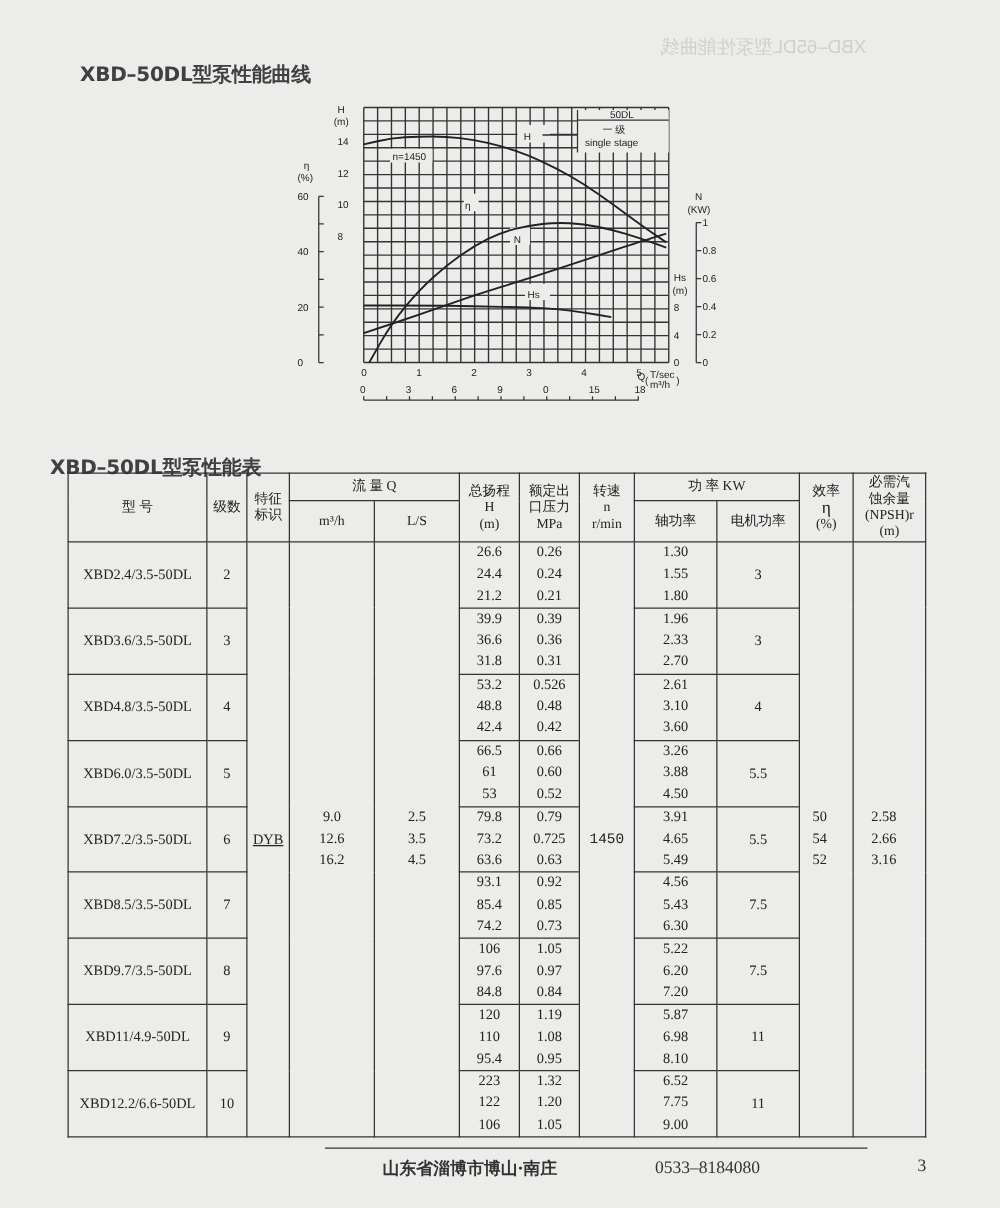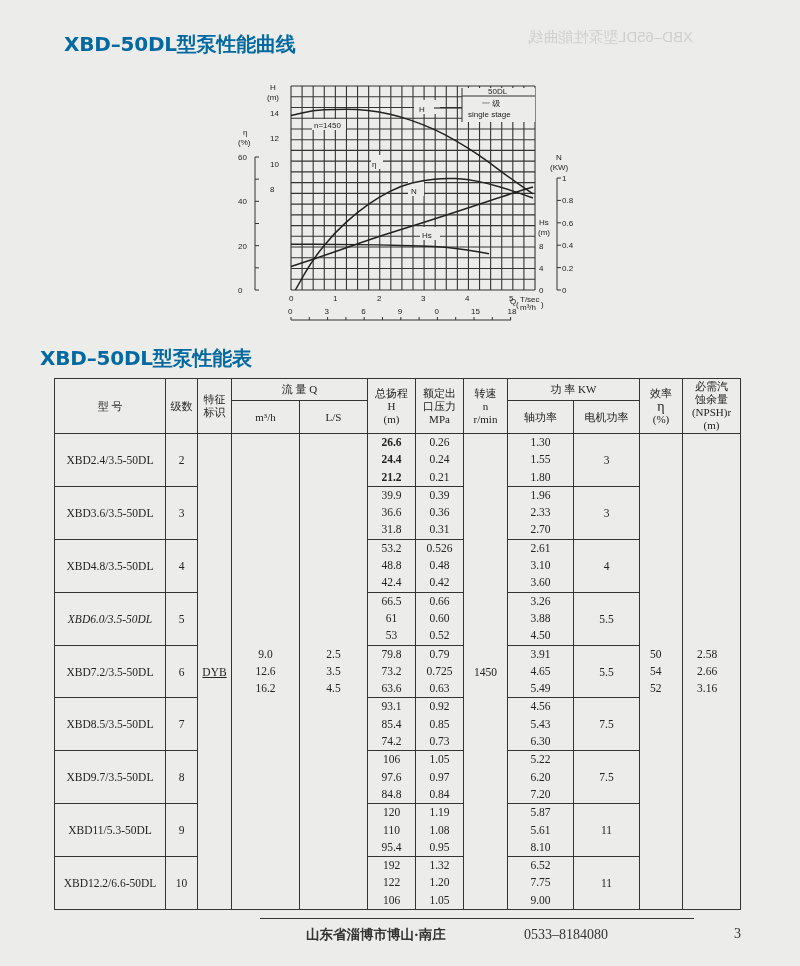--- a/index.html
+++ b/index.html
@@ -12,22 +12,23 @@
     overflow: hidden;
   }
   .ghost {
     position: absolute; left: 528px; top: 28px;
     font-family: "Liberation Sans", sans-serif;
     font-size: 15px; color: #cfd0cc; transform: scaleX(-1);
   }
   .section-title {
     position: absolute;
     font-family: "DejaVu Sans", sans-serif;
-    font-size: 20px; font-weight: bold; color: #0369a1;
+    font-size: 16px; font-weight: bold; color: #404040;
     letter-spacing: -0.2px;
+    margin-top: 19px;
   }
   #title-curve { left: 64px; top: 31px; }
   #title-table { left: 40px; top: 345px; }
 
   .chart-wrap { position: absolute; left: 230px; top: 80px; width: 360px; height: 260px; }
   .chart-wrap svg { position: absolute; left: 0; top: 0; }
   .ax { font-family: "Liberation Sans", sans-serif; font-size: 8px; fill: #222; }
 
   table.perf {
     position: absolute; left: 54px; top: 378px;
@@ -272,27 +273,27 @@
       <tr class="group">
         <td class="model" style="white-space: pre-line;">XBD2.4/3.5-50DL</td>
         <td style="white-space: pre-line;">2</td>
         <td rowspan="9" style="white-space: pre-line; text-decoration: underline;">DYB</td>
         <td class="stack" rowspan="9" style="white-space: pre-line;">9.0
 12.6
 16.2</td>
         <td class="stack" rowspan="9" style="white-space: pre-line;">2.5
 3.5
 4.5</td>
-        <td class="stack" style="white-space: pre-line; font-weight: bold;">26.6
+        <td class="stack" style="white-space: pre-line;">26.6
 24.4
 21.2</td>
         <td class="stack" style="white-space: pre-line;">0.26
 0.24
 0.21</td>
-        <td rowspan="9" style="white-space: pre-line;">1450</td>
+        <td rowspan="9" style="white-space: pre-line; font-family: Liberation Mono, monospace;">1450</td>
         <td class="stack" style="white-space: pre-line; text-align: center;">1.30
 1.55
 1.80</td>
         <td style="white-space: pre-line;">3</td>
         <td class="stack" rowspan="9" style="white-space: pre-line; text-align: left; padding-left: 10px;">50
 54
 52</td>
         <td class="stack" rowspan="9" style="white-space: pre-line; text-align: left; padding-left: 14px;">2.58
 2.66
 3.16</td>
@@ -319,21 +320,21 @@
 42.4</td>
         <td class="stack" style="white-space: pre-line;">0.526
 0.48
 0.42</td>
         <td class="stack" style="white-space: pre-line;">2.61
 3.10
 3.60</td>
         <td style="white-space: pre-line;">4</td>
       </tr>
       <tr class="group">
-        <td class="model" style="white-space: pre-line; font-style: italic;">XBD6.0/3.5-50DL</td>
+        <td class="model" style="white-space: pre-line;">XBD6.0/3.5-50DL</td>
         <td style="white-space: pre-line;">5</td>
         <td class="stack" style="white-space: pre-line;">66.5
 61
 53</td>
         <td class="stack" style="white-space: pre-line;">0.66
 0.60
 0.52</td>
         <td class="stack" style="white-space: pre-line;">3.26
 3.88
 4.50</td>
@@ -375,37 +376,37 @@
 84.8</td>
         <td class="stack" style="white-space: pre-line;">1.05
 0.97
 0.84</td>
         <td class="stack" style="white-space: pre-line;">5.22
 6.20
 7.20</td>
         <td style="white-space: pre-line;">7.5</td>
       </tr>
       <tr class="group">
-        <td class="model" style="white-space: pre-line;">XBD11/5.3-50DL</td>
+        <td class="model" style="white-space: pre-line;">XBD11/4.9-50DL</td>
         <td style="white-space: pre-line;">9</td>
         <td class="stack" style="white-space: pre-line;">120
 110
 95.4</td>
         <td class="stack" style="white-space: pre-line;">1.19
 1.08
 0.95</td>
         <td class="stack" style="white-space: pre-line;">5.87
-5.61
+6.98
 8.10</td>
         <td style="white-space: pre-line;">11</td>
       </tr>
       <tr class="group">
         <td class="model" style="white-space: pre-line;">XBD12.2/6.6-50DL</td>
         <td style="white-space: pre-line;">10</td>
-        <td class="stack" style="white-space: pre-line;">192
+        <td class="stack" style="white-space: pre-line;">223
 122
 106</td>
         <td class="stack" style="white-space: pre-line;">1.32
 1.20
 1.05</td>
         <td class="stack" style="white-space: pre-line;">6.52
 7.75
 9.00</td>
         <td style="white-space: pre-line;">11</td>
       </tr>

